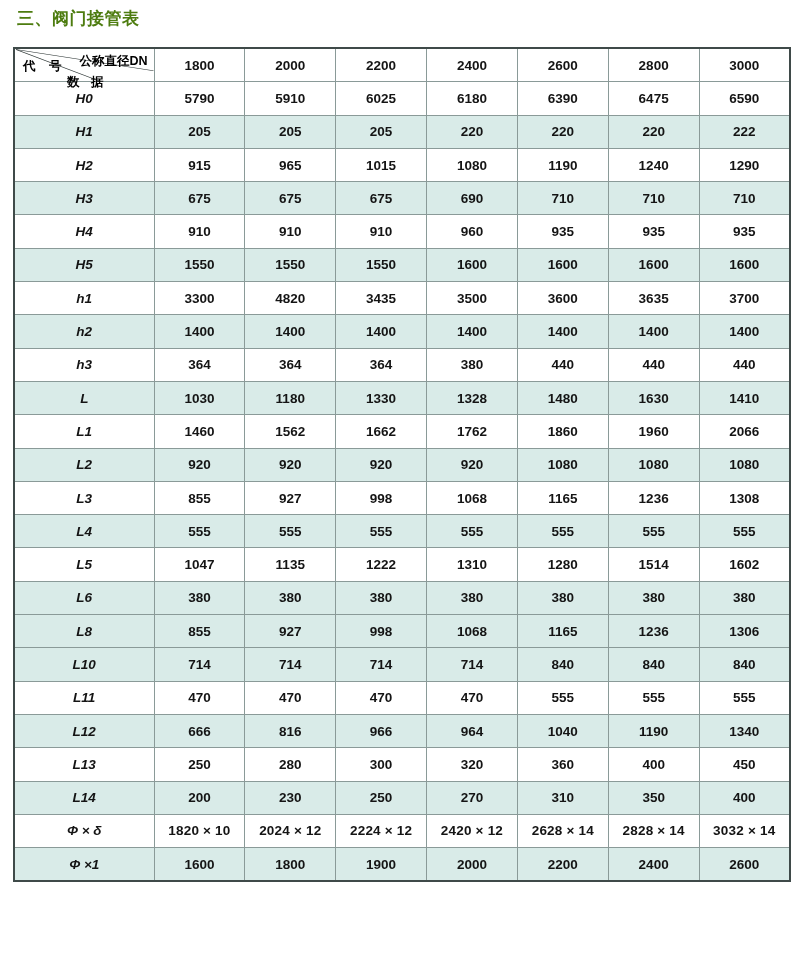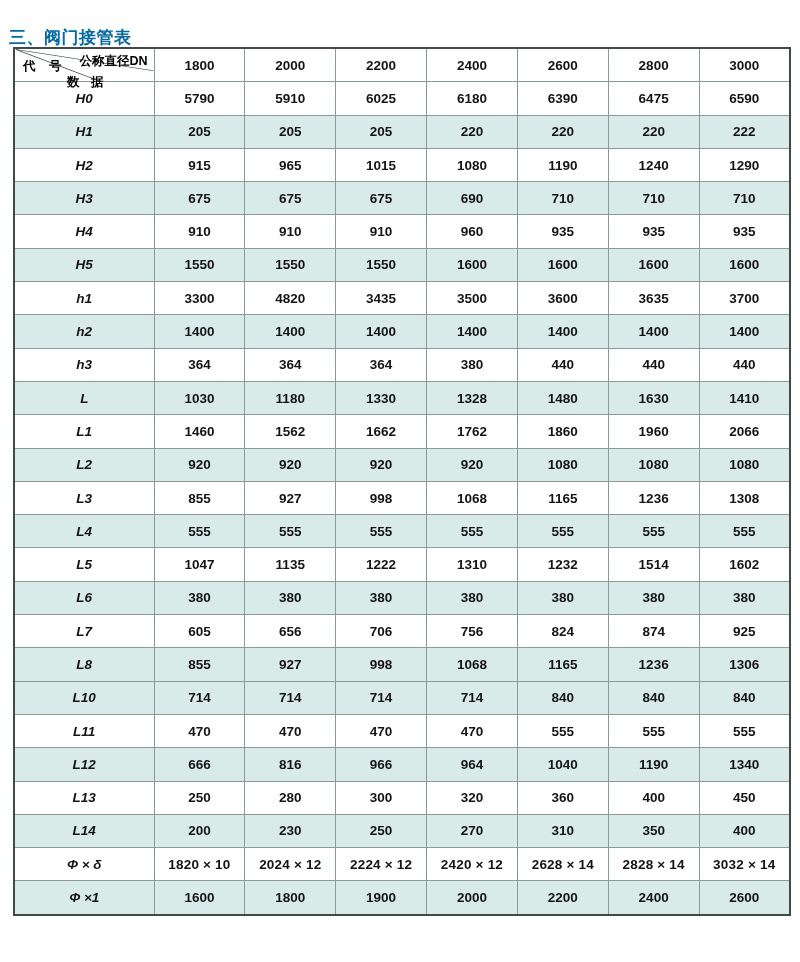--- a/index.html
+++ b/index.html
@@ -10,28 +10,27 @@
   body {
     width: 800px;
     height: 962px;
     font-family: "Liberation Sans", "DejaVu Sans", sans-serif;
     color: #1a1a1a;
     overflow: hidden;
   }
 
   #page-title {
     position: absolute;
-    left: 9px;
+    left: 17px;
     top: 7px;
     font-size: 17px;
     font-weight: bold;
     letter-spacing: 0.5px;
-    color: #0369a1;
+    color: #4d7c0f;
     white-space: nowrap;
-    margin-top: 19px;
   }
 
   #table-wrap {
     position: absolute;
     left: 13px;
     top: 47px;
     width: 776px;
   }
 
   table.spec-table {
@@ -278,43 +277,33 @@
           <td class="val-cell">555</td>
           <td class="val-cell">555</td>
           <td class="val-cell">555</td>
         </tr>
         <tr class="row-white">
           <td class="code-cell">L5</td>
           <td class="val-cell">1047</td>
           <td class="val-cell">1135</td>
           <td class="val-cell">1222</td>
           <td class="val-cell">1310</td>
-          <td class="val-cell">1232</td>
+          <td class="val-cell">1280</td>
           <td class="val-cell">1514</td>
           <td class="val-cell">1602</td>
         </tr>
         <tr class="row-teal">
           <td class="code-cell">L6</td>
           <td class="val-cell">380</td>
           <td class="val-cell">380</td>
           <td class="val-cell">380</td>
           <td class="val-cell">380</td>
           <td class="val-cell">380</td>
           <td class="val-cell">380</td>
           <td class="val-cell">380</td>
-        </tr>
-        <tr class="row-white">
-          <td class="code-cell">L7</td>
-          <td class="val-cell">605</td>
-          <td class="val-cell">656</td>
-          <td class="val-cell">706</td>
-          <td class="val-cell">756</td>
-          <td class="val-cell">824</td>
-          <td class="val-cell">874</td>
-          <td class="val-cell">925</td>
         </tr>
         <tr class="row-teal">
           <td class="code-cell">L8</td>
           <td class="val-cell">855</td>
           <td class="val-cell">927</td>
           <td class="val-cell">998</td>
           <td class="val-cell">1068</td>
           <td class="val-cell">1165</td>
           <td class="val-cell">1236</td>
           <td class="val-cell">1306</td>

